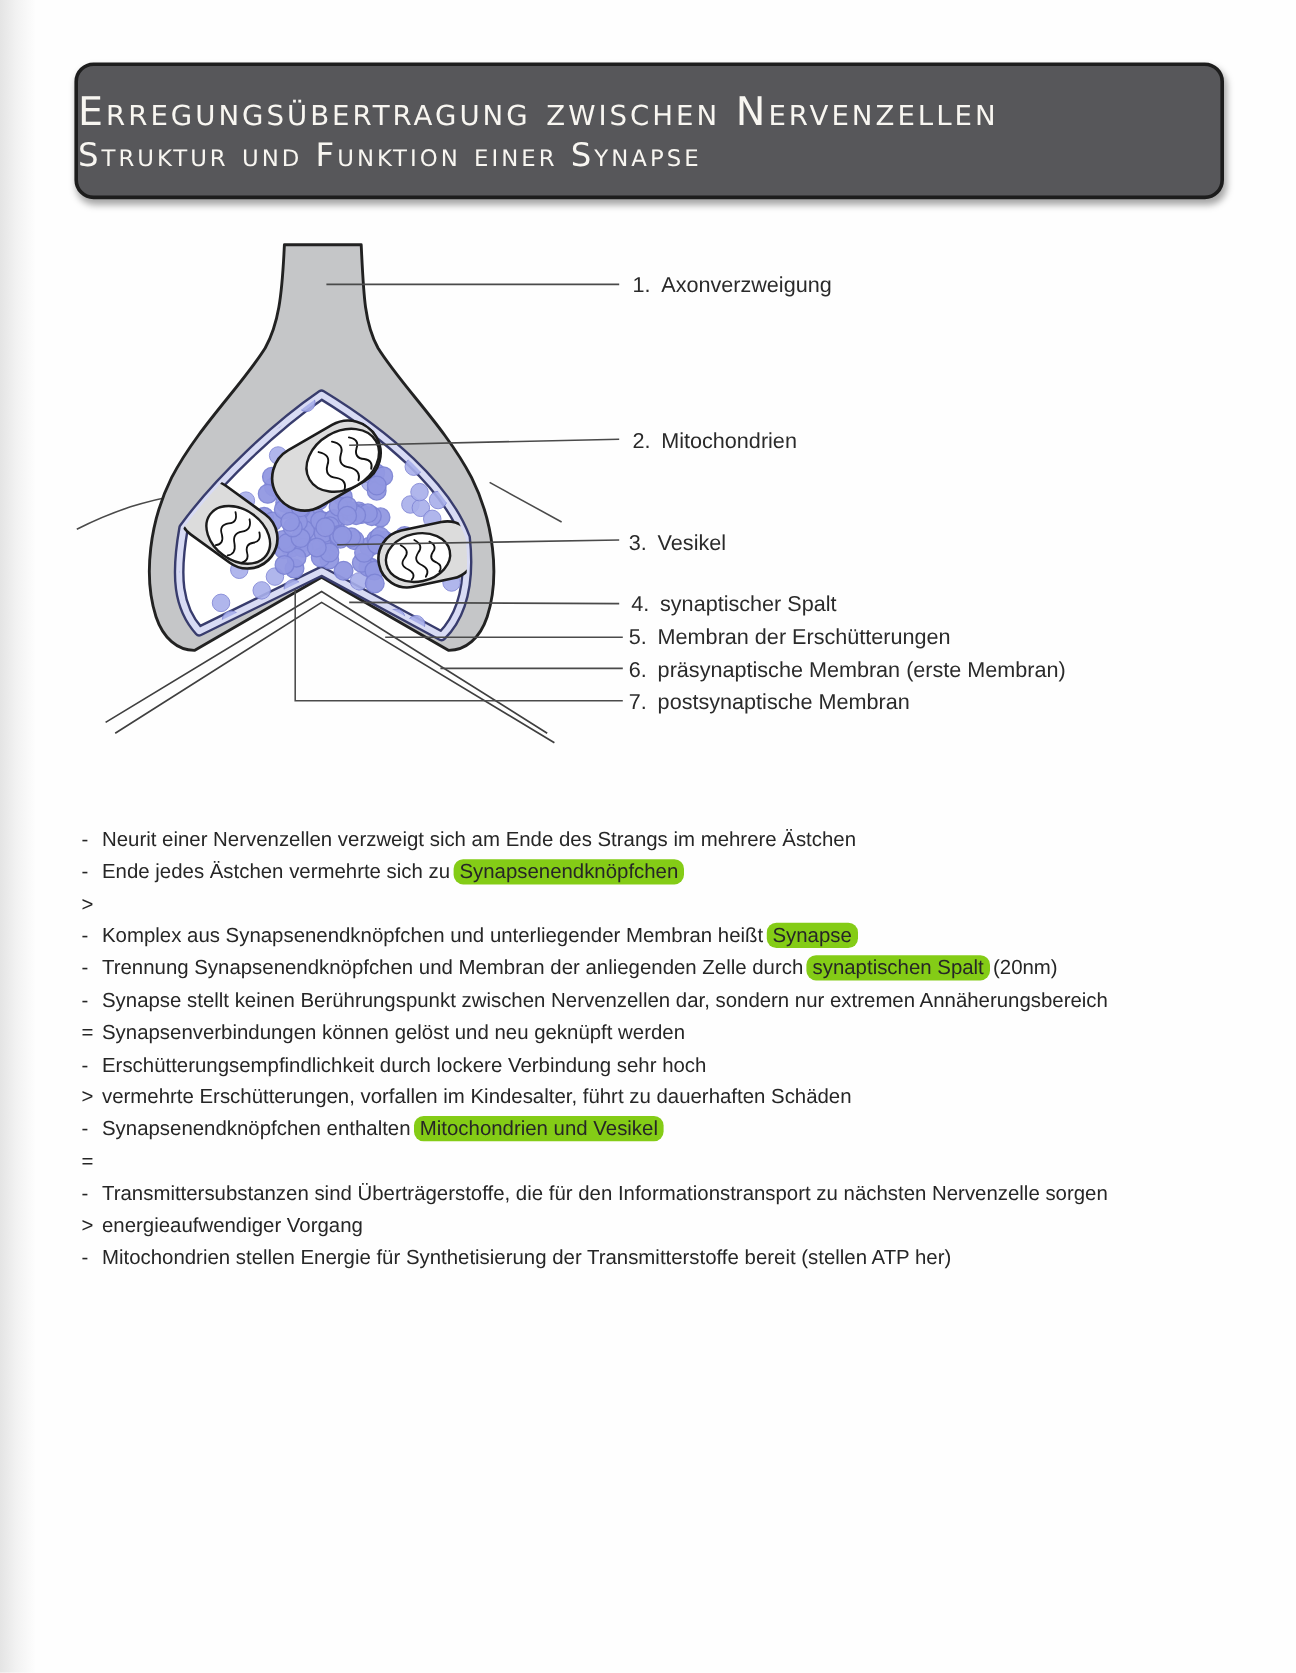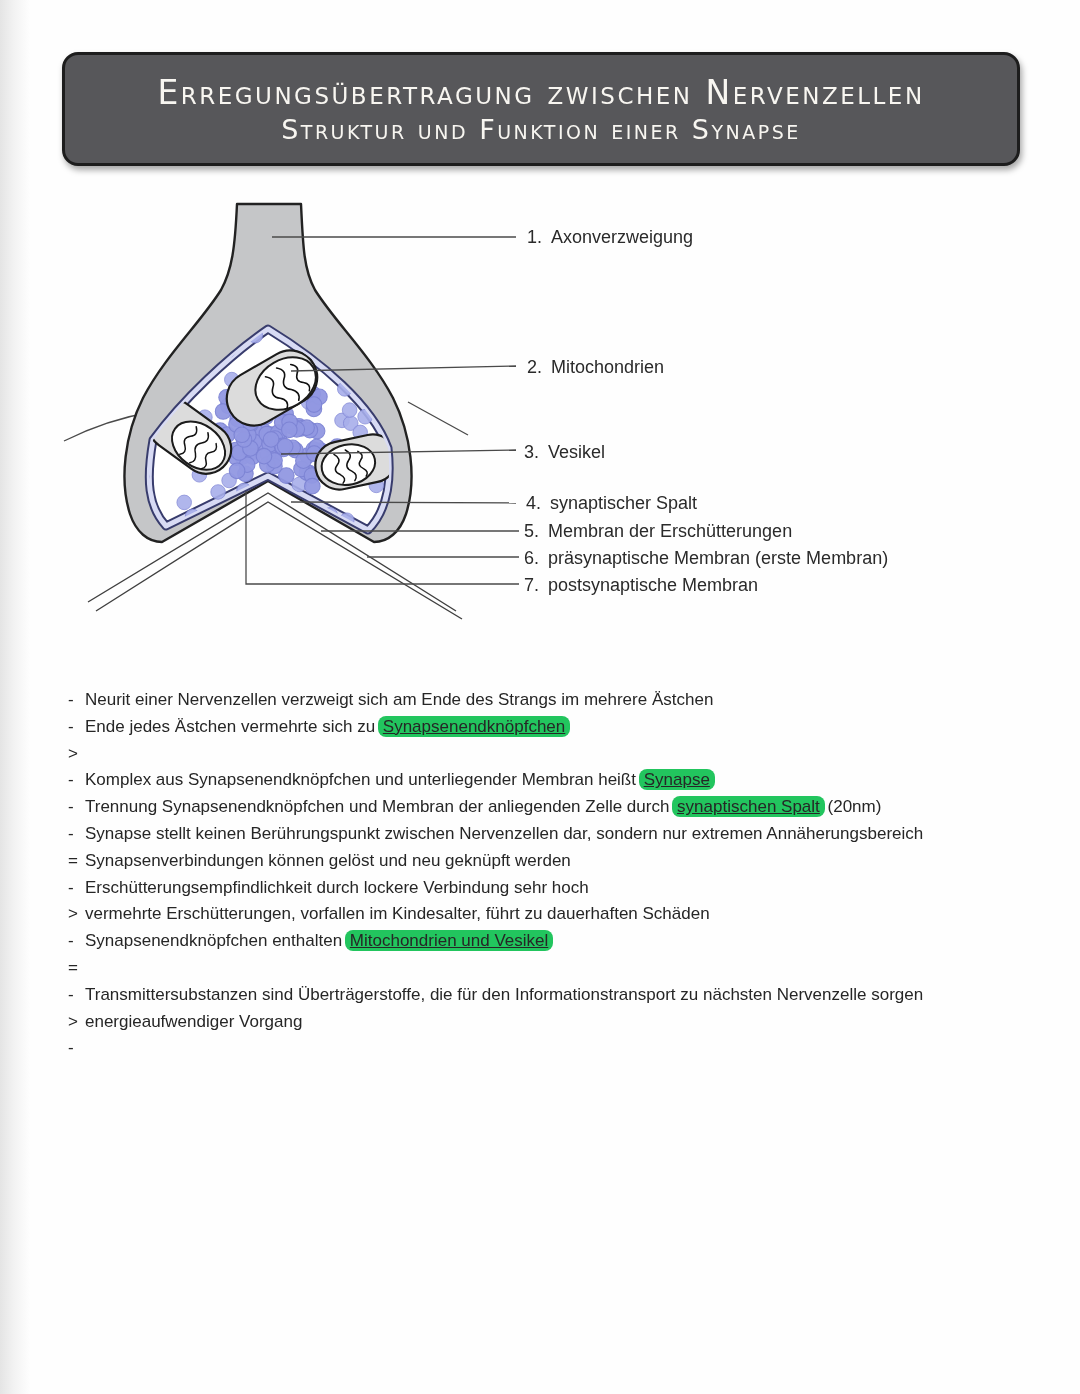--- a/index.html
+++ b/index.html
@@ -11,21 +11,21 @@
   .page-edge{
     position:absolute;left:0;top:0;width:30px;height:100%;
     background:linear-gradient(to right,#cfcfcf 0%,#e8e8e8 45%,rgba(255,255,255,0) 100%);
     opacity:.55;pointer-events:none;
   }
   
   .title-box{
     position:absolute;left:62px;top:52px;width:952px;height:108px;
     background:#57575a;border:3px solid #1d1d1d;border-radius:16px;
     box-shadow:2px 4px 6px rgba(0,0,0,.35);
-    display:flex;flex-direction:column;align-items:center;justify-content:center;
+    display:flex;flex-direction:column;justify-content:center;
   }
   .title-line{
     color:#f8f6f1;font-family:"DejaVu Sans",sans-serif;
     font-variant:small-caps;letter-spacing:2.5px;line-height:1.25;
     white-space:nowrap;
   }
   .title-line.l1{font-size:33px;}
   .title-line.l2{font-size:27px;}
   
   #diagram-svg{position:absolute;left:0;top:190px;}
@@ -35,21 +35,21 @@
   }
   .dlabel .num{min-width:14px;}
   
   #notes{
     position:absolute;left:68px;top:687px;width:1000px;
     font-size:17px;line-height:26.8px;color:#262626;
   }
   .note-line{display:flex;white-space:nowrap;}
   .note-marker{flex:0 0 17px;}
   .hl{
-    background:#22c55e;border-radius:8px;padding:1px 5px;margin:0 -2px;text-decoration:underline;
+    background:#84cc16;border-radius:8px;padding:1px 5px;margin:0 -2px;
   }
 </style>
 </head>
 <body>
 
 <div class="page-edge"></div>
 
 <div class="title-box">
   <div class="title-line l1">Erregungsübertragung zwischen Nervenzellen</div>
   <div class="title-line l2">Struktur und Funktion einer Synapse</div>
@@ -367,14 +367,15 @@
     <div class="note-line">
       <span class="note-marker">-</span>
       <span><span>Transmittersubstanzen sind Überträgerstoffe, die für den Informationstransport zu nächsten Nervenzelle sorgen</span></span>
     </div>
     <div class="note-line">
       <span class="note-marker">&gt;</span>
       <span><span>energieaufwendiger Vorgang</span></span>
     </div>
     <div class="note-line">
       <span class="note-marker">-</span>
+      <span><span>Mitochondrien stellen Energie für Synthetisierung der Transmitterstoffe bereit (stellen ATP her)</span></span>
     </div>
   </div>
 
 </body></html>

